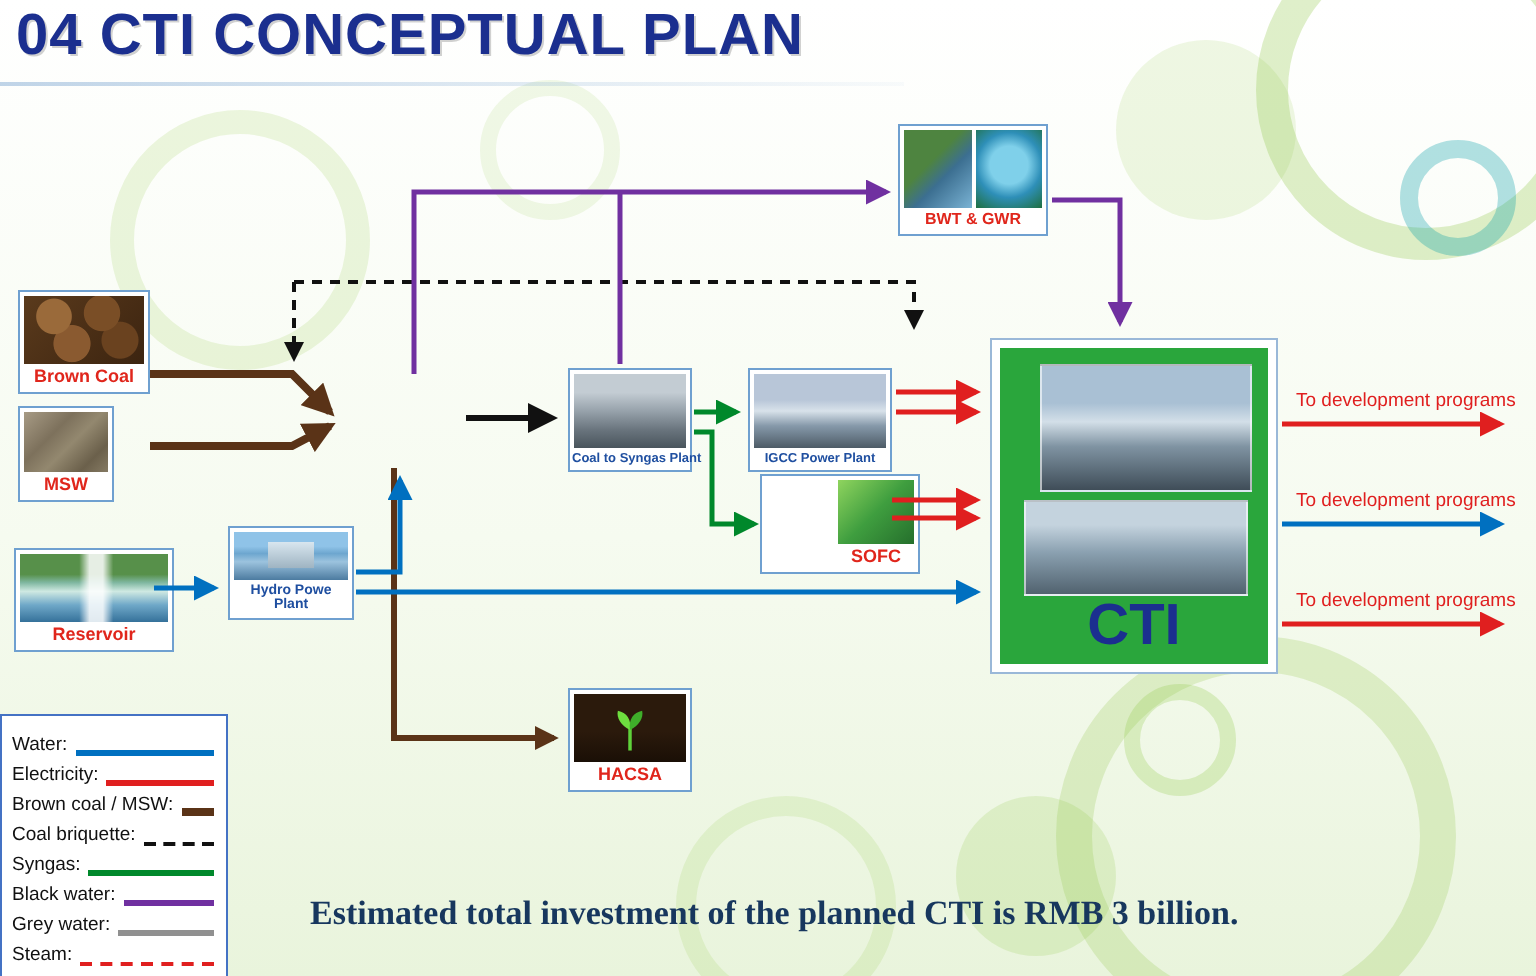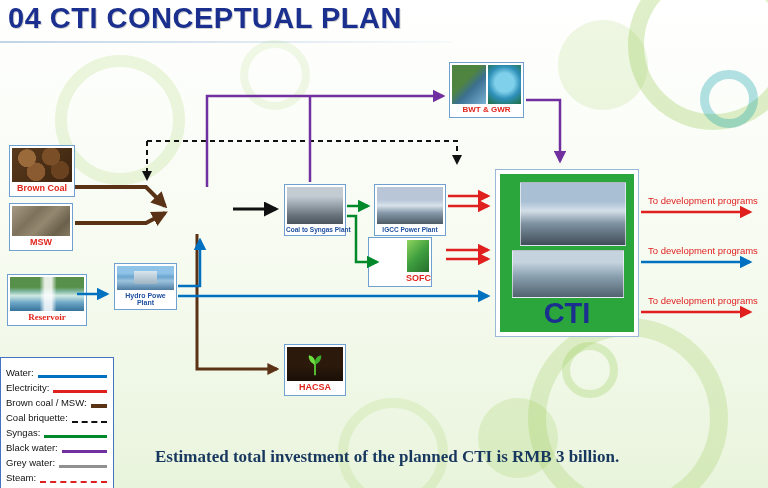--- a/index.html
+++ b/index.html
@@ -108,47 +108,47 @@
   <div class="decor d9"></div>
 
   <div class="page-title">04 CTI CONCEPTUAL PLAN</div>
   <div class="title-rule"></div>
 
   <div class="node" style="left:9px;top:145px;width:66px;height:52px;">
     <div class="img img-browncoal"></div>
     <div class="nlabel red">Brown Coal</div>
   </div>
 
-  <div class="node" style="left:9px;top:203px;width:64px;height:48px;">
+  <div class="node" style="left:9px;top:203px;width:48px;height:48px;">
     <div class="img img-msw"></div>
     <div class="nlabel red">MSW</div>
   </div>
 
-  <div class="node" style="left:7px;top:274px;width:80px;height:52px;font-family:Liberation Serif, serif;">
+  <div class="node" style="left:7px;top:274px;width:80px;height:52px;">
     <div class="img img-reservoir"></div>
     <div class="nlabel red">Reservoir</div>
   </div>
 
 
   <div class="node" style="left:114px;top:263px;width:63px;height:47px;">
     <div class="img img-hydro"></div>
     <div class="nlabel blue small">Hydro Powe Plant</div>
   </div>
 
   <div class="node" style="left:284px;top:184px;width:62px;height:52px;">
     <div class="img img-syngasplant"></div>
     <div class="nlabel blue tiny">Coal to Syngas Plant</div>
   </div>
 
   <div class="node" style="left:374px;top:184px;width:72px;height:52px;">
     <div class="img img-igcc"></div>
     <div class="nlabel blue tiny">IGCC Power Plant</div>
   </div>
 
-  <div class="node" style="left:368px;top:237px;width:64px;height:50px;padding-left:36px;">
+  <div class="node" style="left:380px;top:237px;width:80px;height:50px;padding-left:36px;">
     <div class="img img-sofc"></div>
     <div class="nlabel red">SOFC</div>
   </div>
 
   <div class="node" style="left:449px;top:62px;width:75px;height:56px;">
     <div class="bwt-row">
       <div class="img-bwt1"></div>
       <div class="img-bwt2"></div>
     </div>
     <div class="nlabel red" style="font-size:8px;">BWT &amp; GWR</div>

